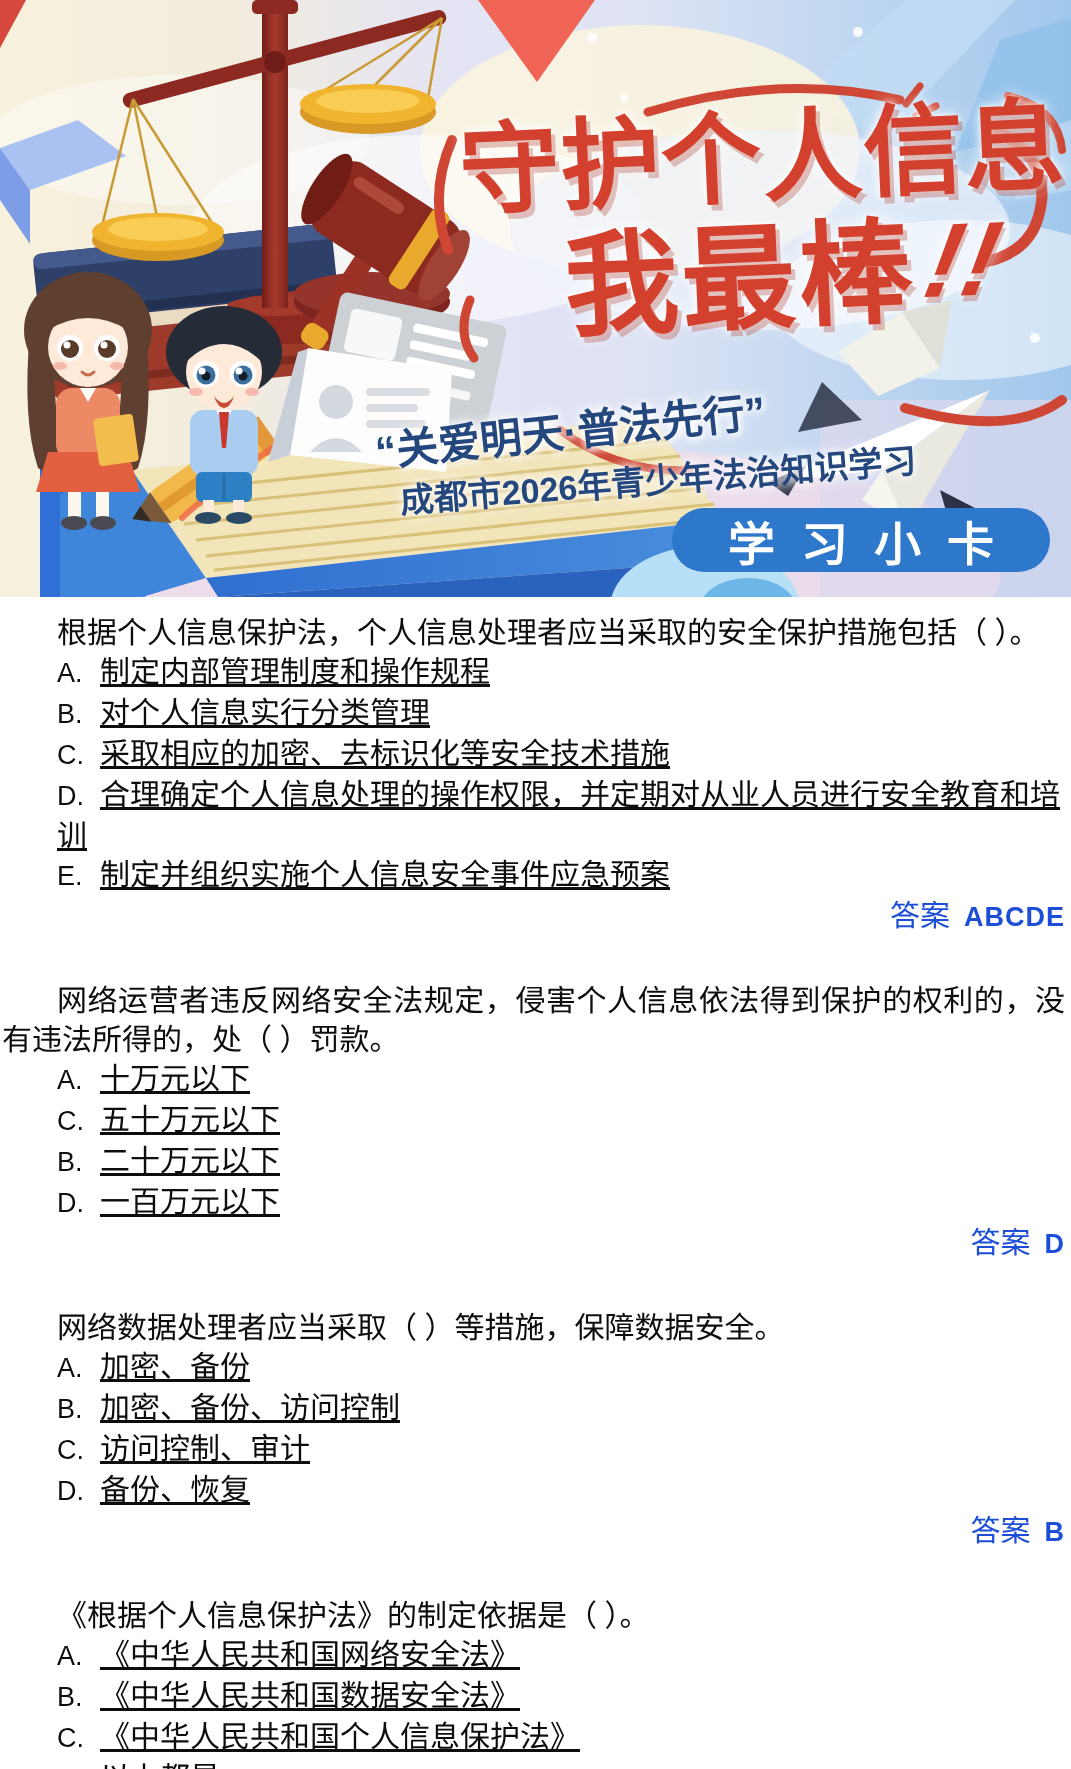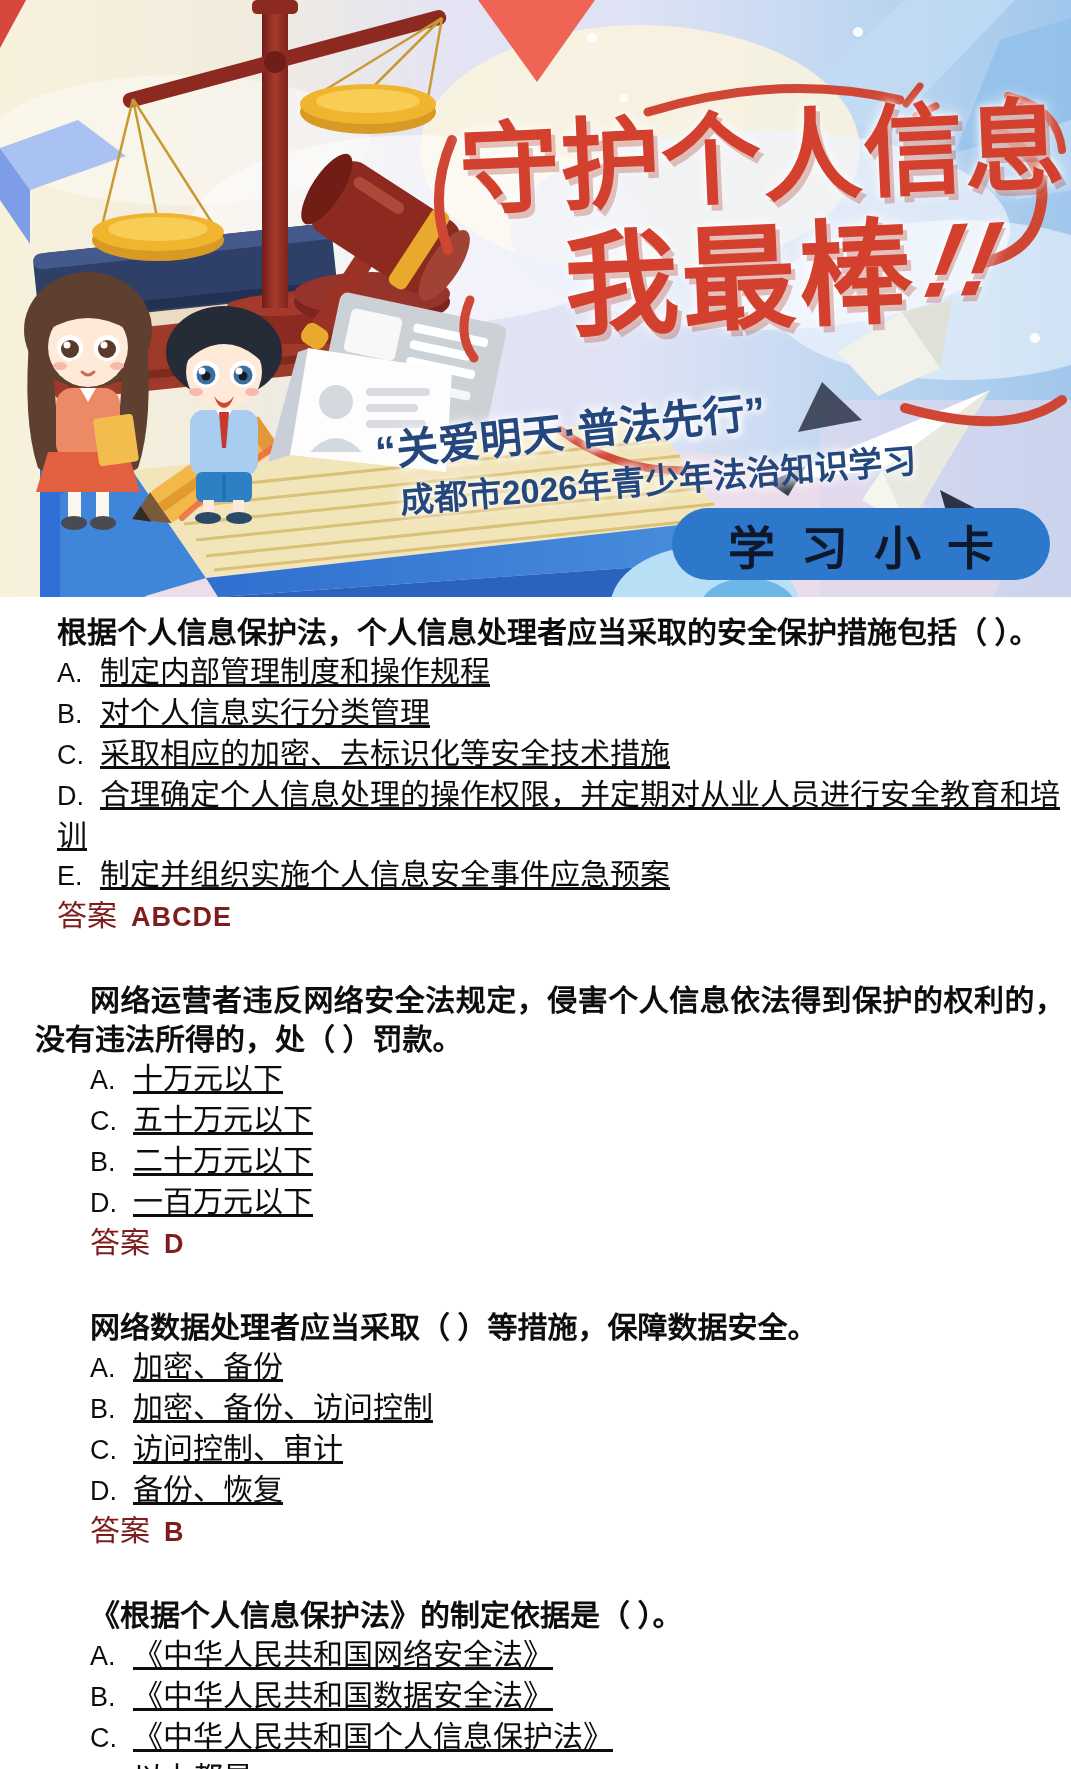--- a/index.html
+++ b/index.html
@@ -18,33 +18,33 @@
   .title-line2{font-size:114px;letter-spacing:3px;padding-left:100px;margin-top:14px;display:flex;align-items:flex-start;}
   .title-marks{display:inline-block;transform:skewX(-24deg);font-size:104px;margin-left:14px;margin-top:-6px;letter-spacing:2px;}
 
   .subtitle-quote{position:absolute;left:372px;top:418px;transform:rotate(-6deg);transform-origin:left top;
     color:#24477e;font-family:"Liberation Sans","DejaVu Sans",sans-serif;font-weight:bold;font-size:42px;
     white-space:nowrap;text-shadow:0 0 8px #ffffff,0 0 14px rgba(255,255,255,.95),2px 2px 6px rgba(255,255,255,.9);}
   .subtitle-event{position:absolute;left:398px;top:474px;transform:rotate(-4.5deg);transform-origin:left top;
     color:#24477e;font-family:"Liberation Sans","DejaVu Sans",sans-serif;font-weight:bold;font-size:34px;
     white-space:nowrap;text-shadow:0 0 8px #ffffff,0 0 14px rgba(255,255,255,.95);}
 
-  .card-button{position:absolute;left:672px;top:508px;width:378px;height:72px;border-radius:40px;
+  .card-button{position:absolute;left:672px;top:508px;width:378px;height:64px;border-radius:40px;
     background:#2d78cb;display:flex;align-items:center;justify-content:center;
-    color:#0f172a;font-family:Liberation Serif, serif;font-weight:bold;
+    color:#ffffff;font-family:Liberation Serif, serif;font-weight:bold;
     font-size:47px;letter-spacing:26px;padding-left:26px;box-sizing:border-box;}
 
   
   .quiz{padding:16px 6px 0 2px;font-size:30px;line-height:39px;}
   .qblock{margin:0;}
-  .qblock + .qblock{margin-top:44px;margin-left:33px;}
-  .qtext{text-indent:55px;text-align:justify;margin:0;font-weight:bold;}
+  .qblock + .qblock{margin-top:44px;}
+  .qtext{text-indent:55px;text-align:justify;margin:0;}
   .opt{margin-left:55px;text-decoration:underline;}
   .opt-letter{font-family:"Liberation Sans","DejaVu Sans",sans-serif;display:inline-block;min-width:43px;font-size:27px;}
-  .answer-row{margin-left:55px;color:#7f1d1d;}
+  .answer-row{margin-left:55px;color:#1d4ed8;text-align:right;}
   .answer-zh{font-size:30px;}
   .answer-letters{font-family:"Liberation Sans","DejaVu Sans",sans-serif;font-weight:bold;font-size:27px;margin-left:14px;letter-spacing:1px;}
 </style>
 </head>
 <body>
 
 <div class="banner">
   <svg viewBox="0 0 1071 597" preserveAspectRatio="none">
     <defs>
       <linearGradient id="bg" x1="0" y1="0" x2="1" y2="0">

